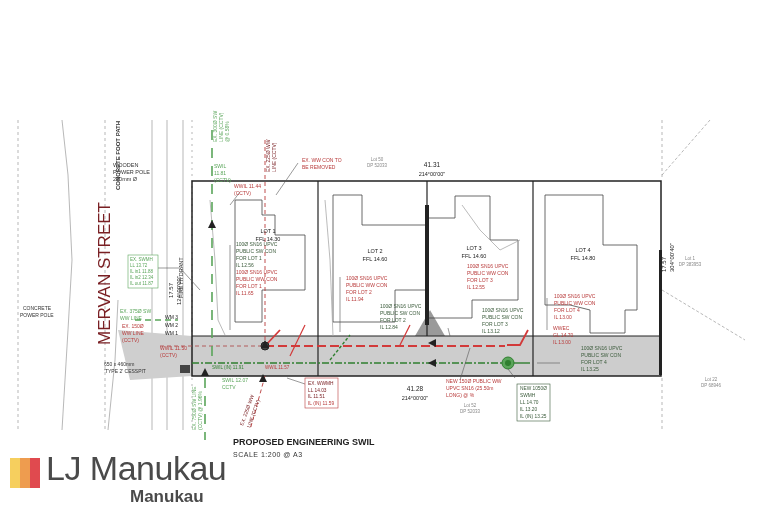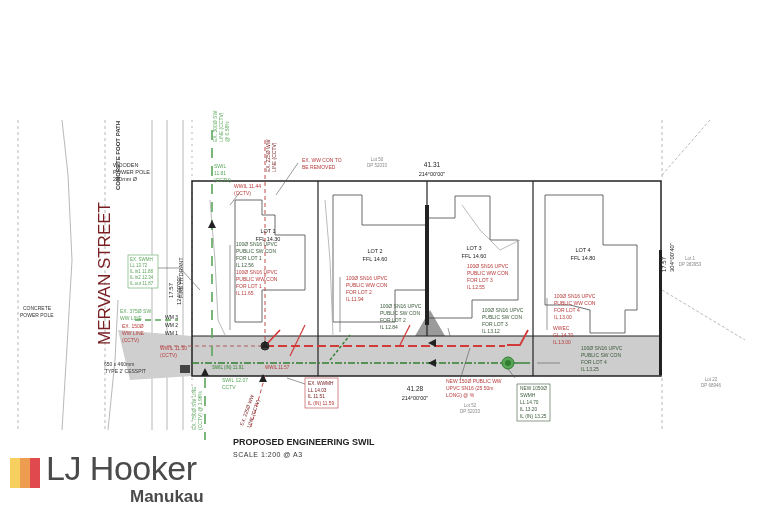--- a/index.html
+++ b/index.html
@@ -305,15 +305,15 @@
 
 <div class="title">PROPOSED ENGINEERING SWIL</div>
 <div class="scale">SCALE 1:200 @ A3</div>
 
 <div class="logo">
   <div class="bars">
     <span style="background:#f6cf5e"></span>
     <span style="background:#ee9c4f"></span>
     <span style="background:#e04a4f"></span>
   </div>
-  <div class="brand">LJ Hooker</div>
+  <div class="brand">LJ Manukau</div>
   <div class="branch">Manukau</div>
 </div>
 
 </body></html>

